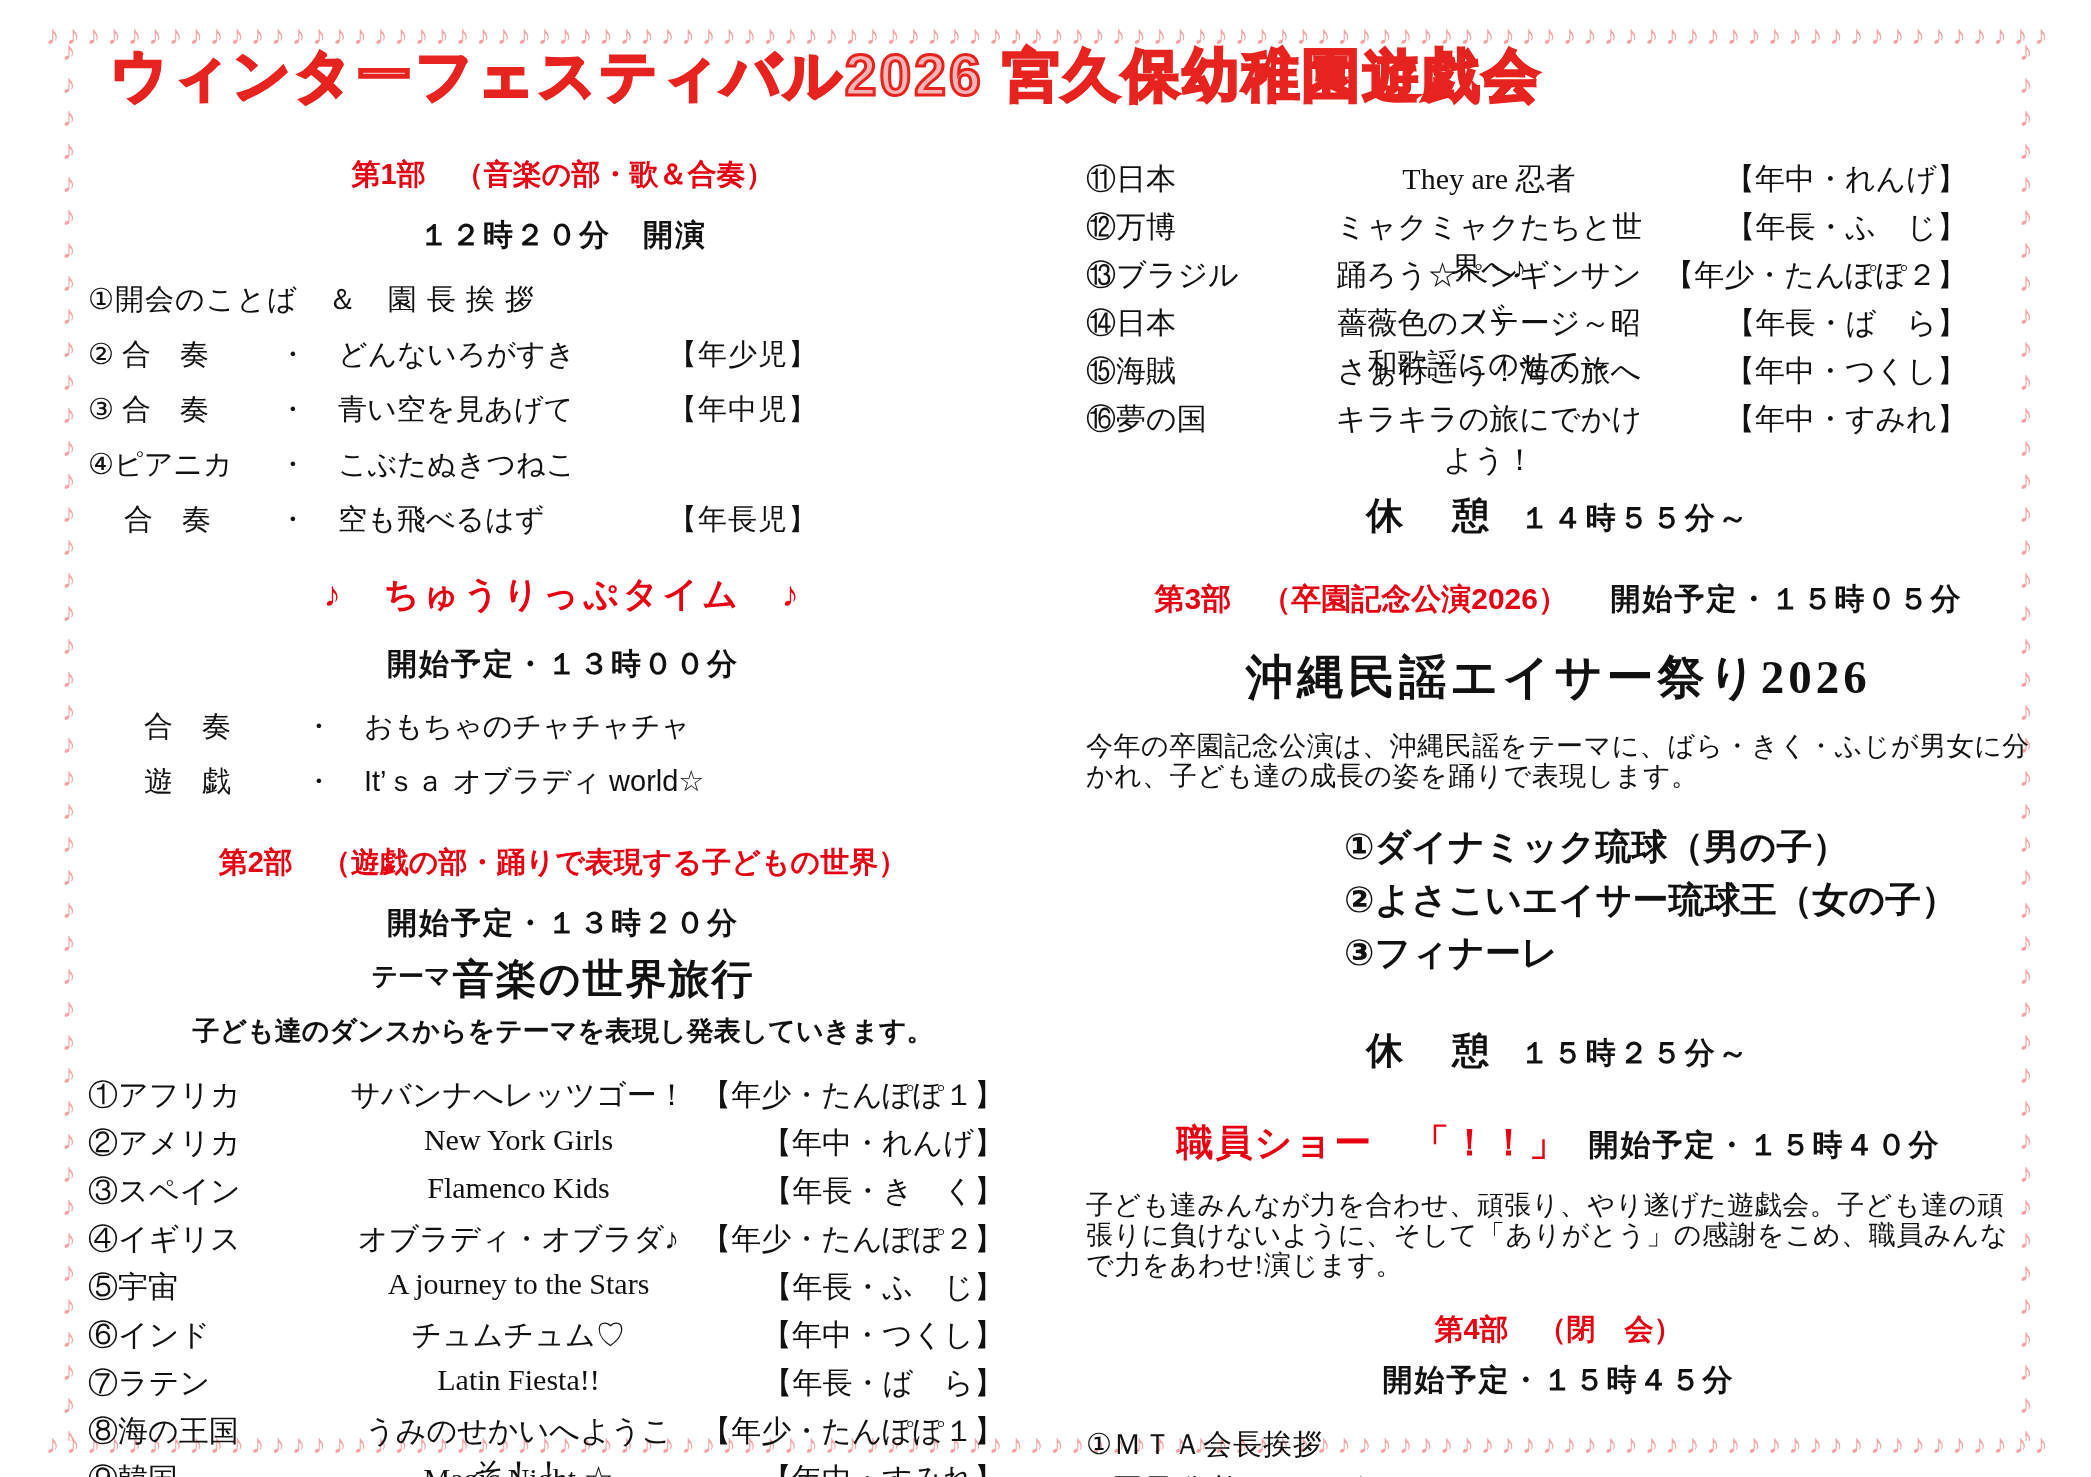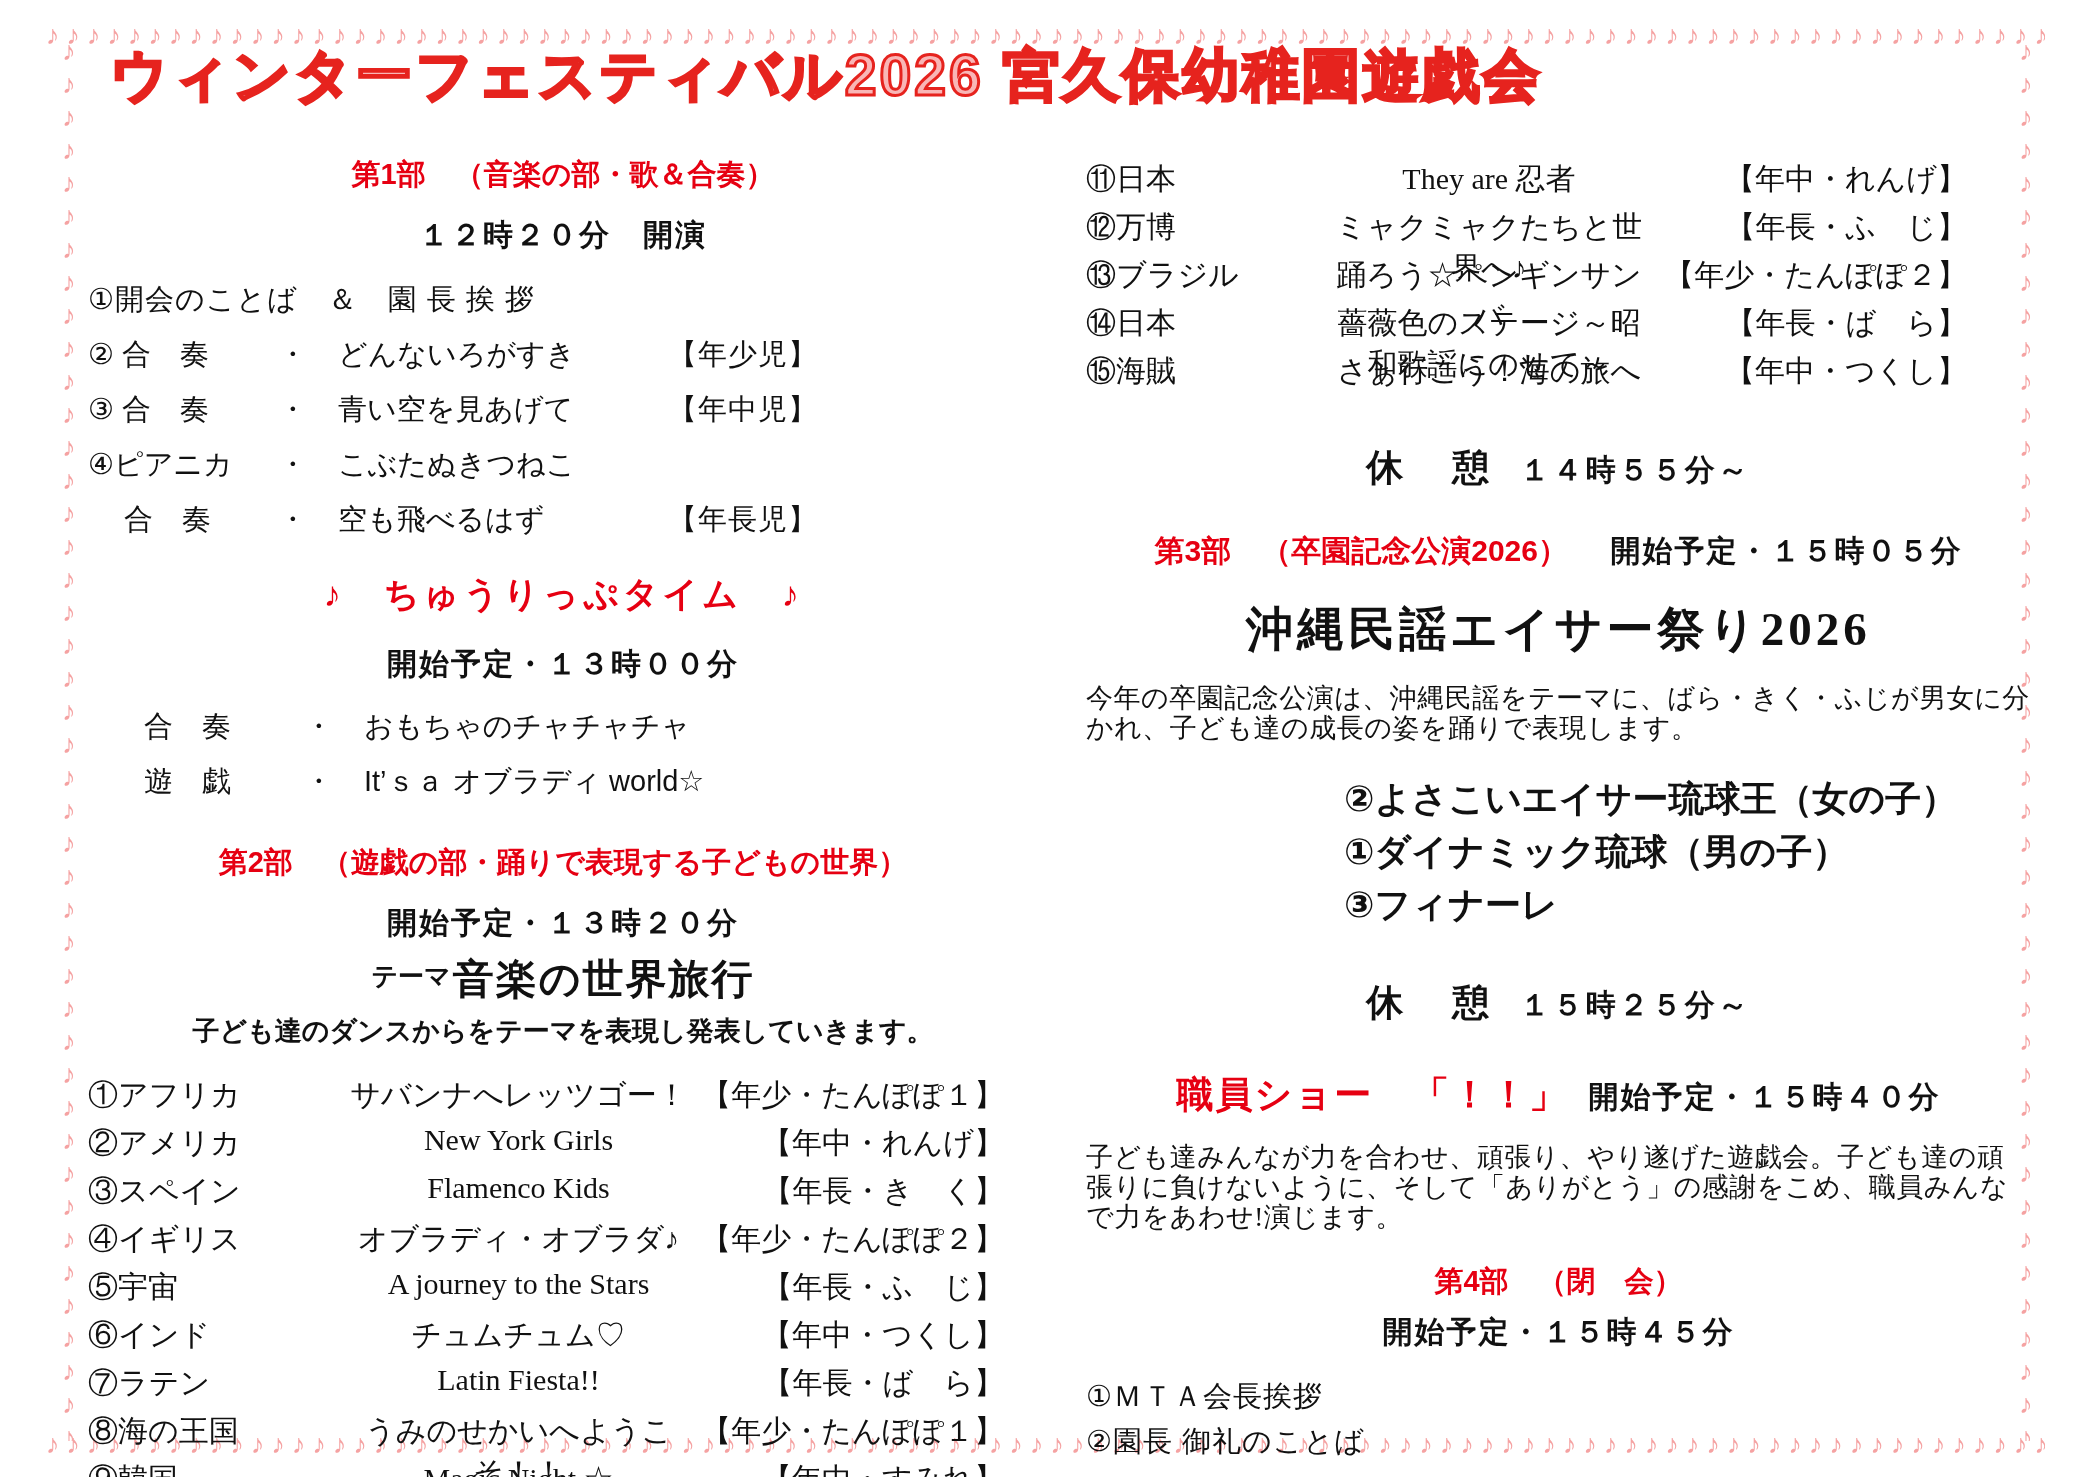--- a/index.html
+++ b/index.html
@@ -246,38 +246,43 @@
           <div class="prog-row">
             <span>⑭日本</span>
             <span class="song">薔薇色のステージ～昭和歌謡にのせて～</span>
             <span class="cls">【年長・ば　ら】</span>
           </div>
           <div class="prog-row">
             <span>⑮海賊</span>
             <span class="song">さぁ行こう！海の旅へ</span>
             <span class="cls">【年中・つくし】</span>
           </div>
+          <div class="prog-row">
+            <span>⑯夢の国</span>
+            <span class="song">キラキラの旅にでかけよう！</span>
+            <span class="cls">【年中・すみれ】</span>
+          </div>
         </div>
 
         <div class="break-line break1">
           <span class="break-label">休　憩</span>
           <span class="break-time">１４時５５分～</span>
         </div>
 
         <div class="p3-line">
           <span class="p3-heading red">第3部　（卒園記念公演2026）</span>
           <span class="p3-time">開始予定・１５時０５分</span>
         </div>
 
         <div class="okinawa-title">沖縄民謡エイサー祭り2026</div>
         <div class="para">今年の卒園記念公演は、沖縄民謡をテーマに、ばら・きく・ふじが男女に分かれ、子ども達の成長の姿を踊りで表現します。</div>
 
         <div class="p3-items">
+          <div class="p3-item">①ダイナミック琉球（男の子）</div>
           <div class="p3-item">②よさこいエイサー琉球王（女の子）</div>
-          <div class="p3-item">①ダイナミック琉球（男の子）</div>
           <div class="p3-item">③フィナーレ</div>
         </div>
 
         <div class="break-line break2">
           <span class="break-label">休　憩</span>
           <span class="break-time">１５時２５分～</span>
         </div>
 
         <div class="staff-line">
           <span class="staff-heading red">職員ショー　「！！」</span>

